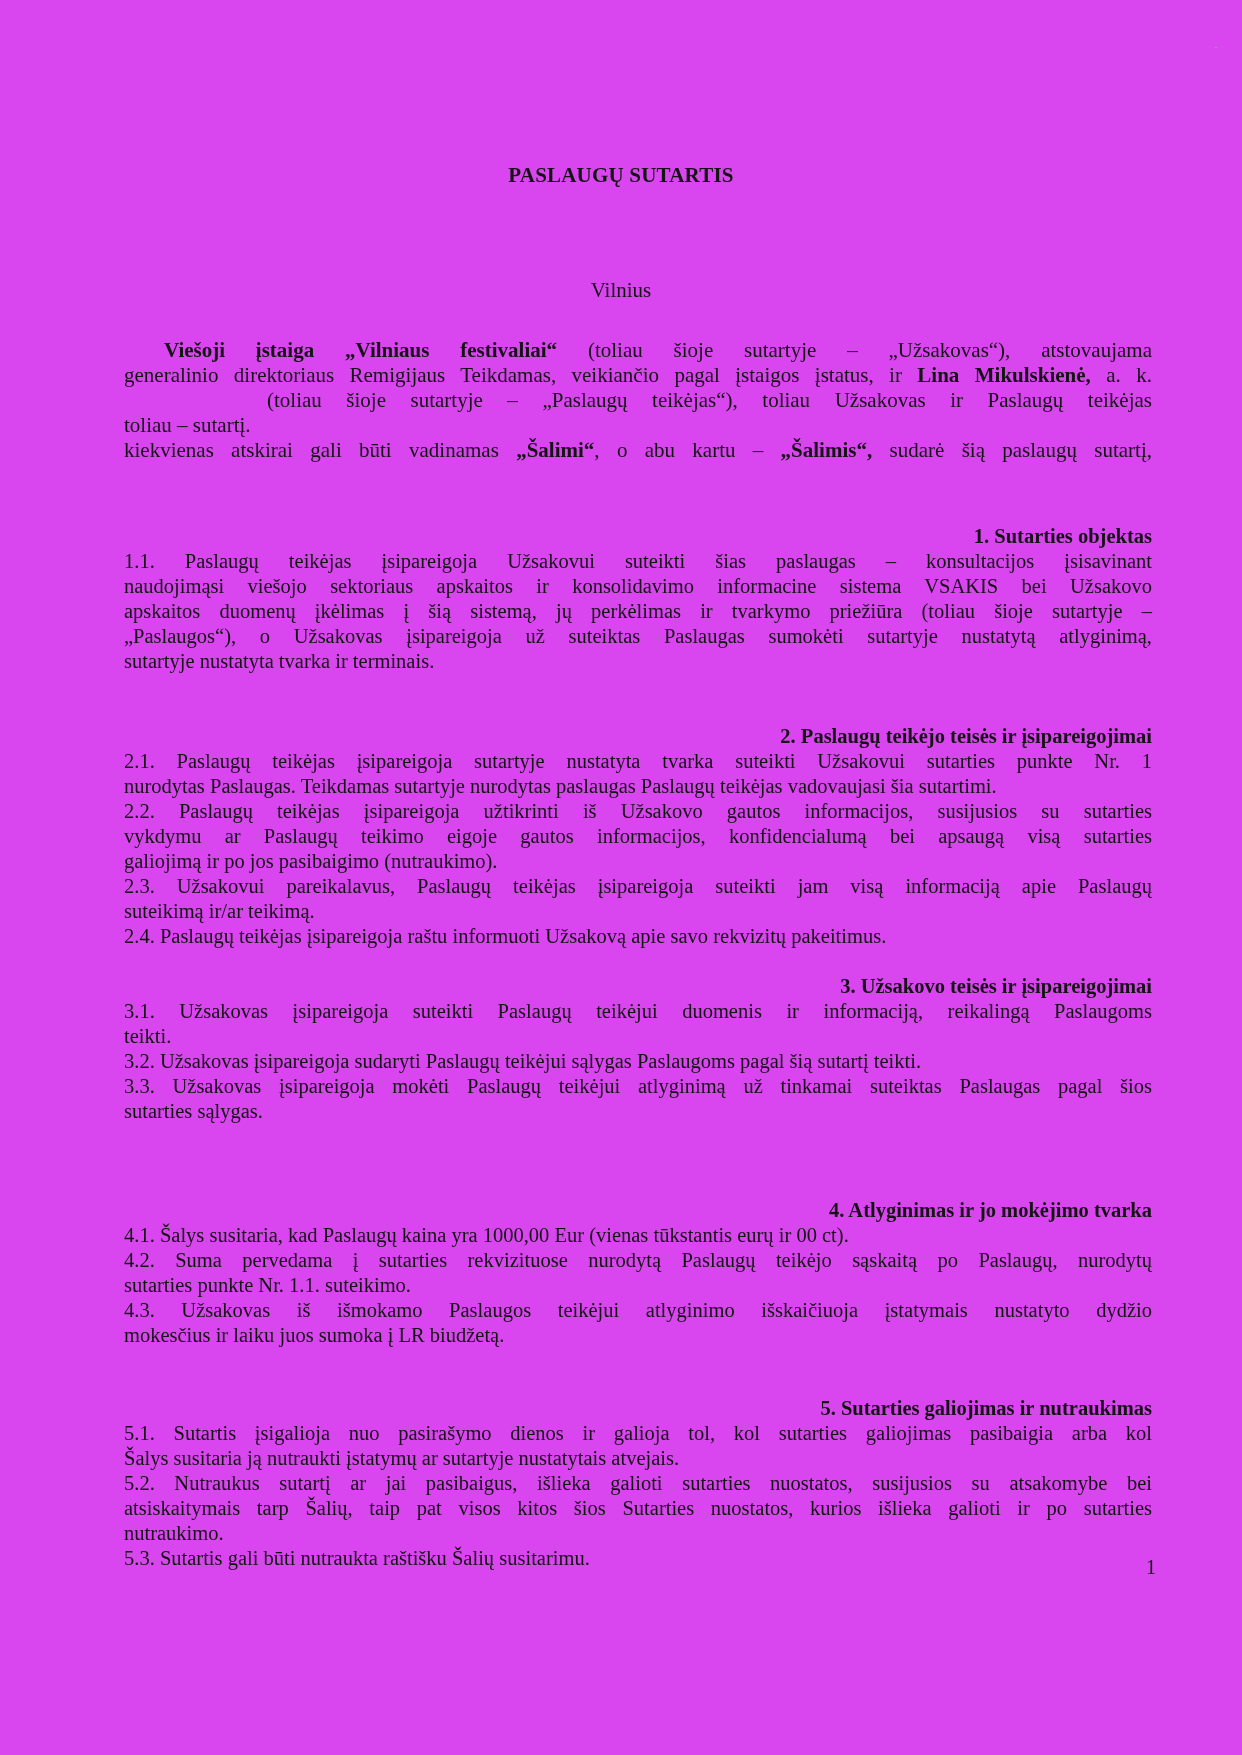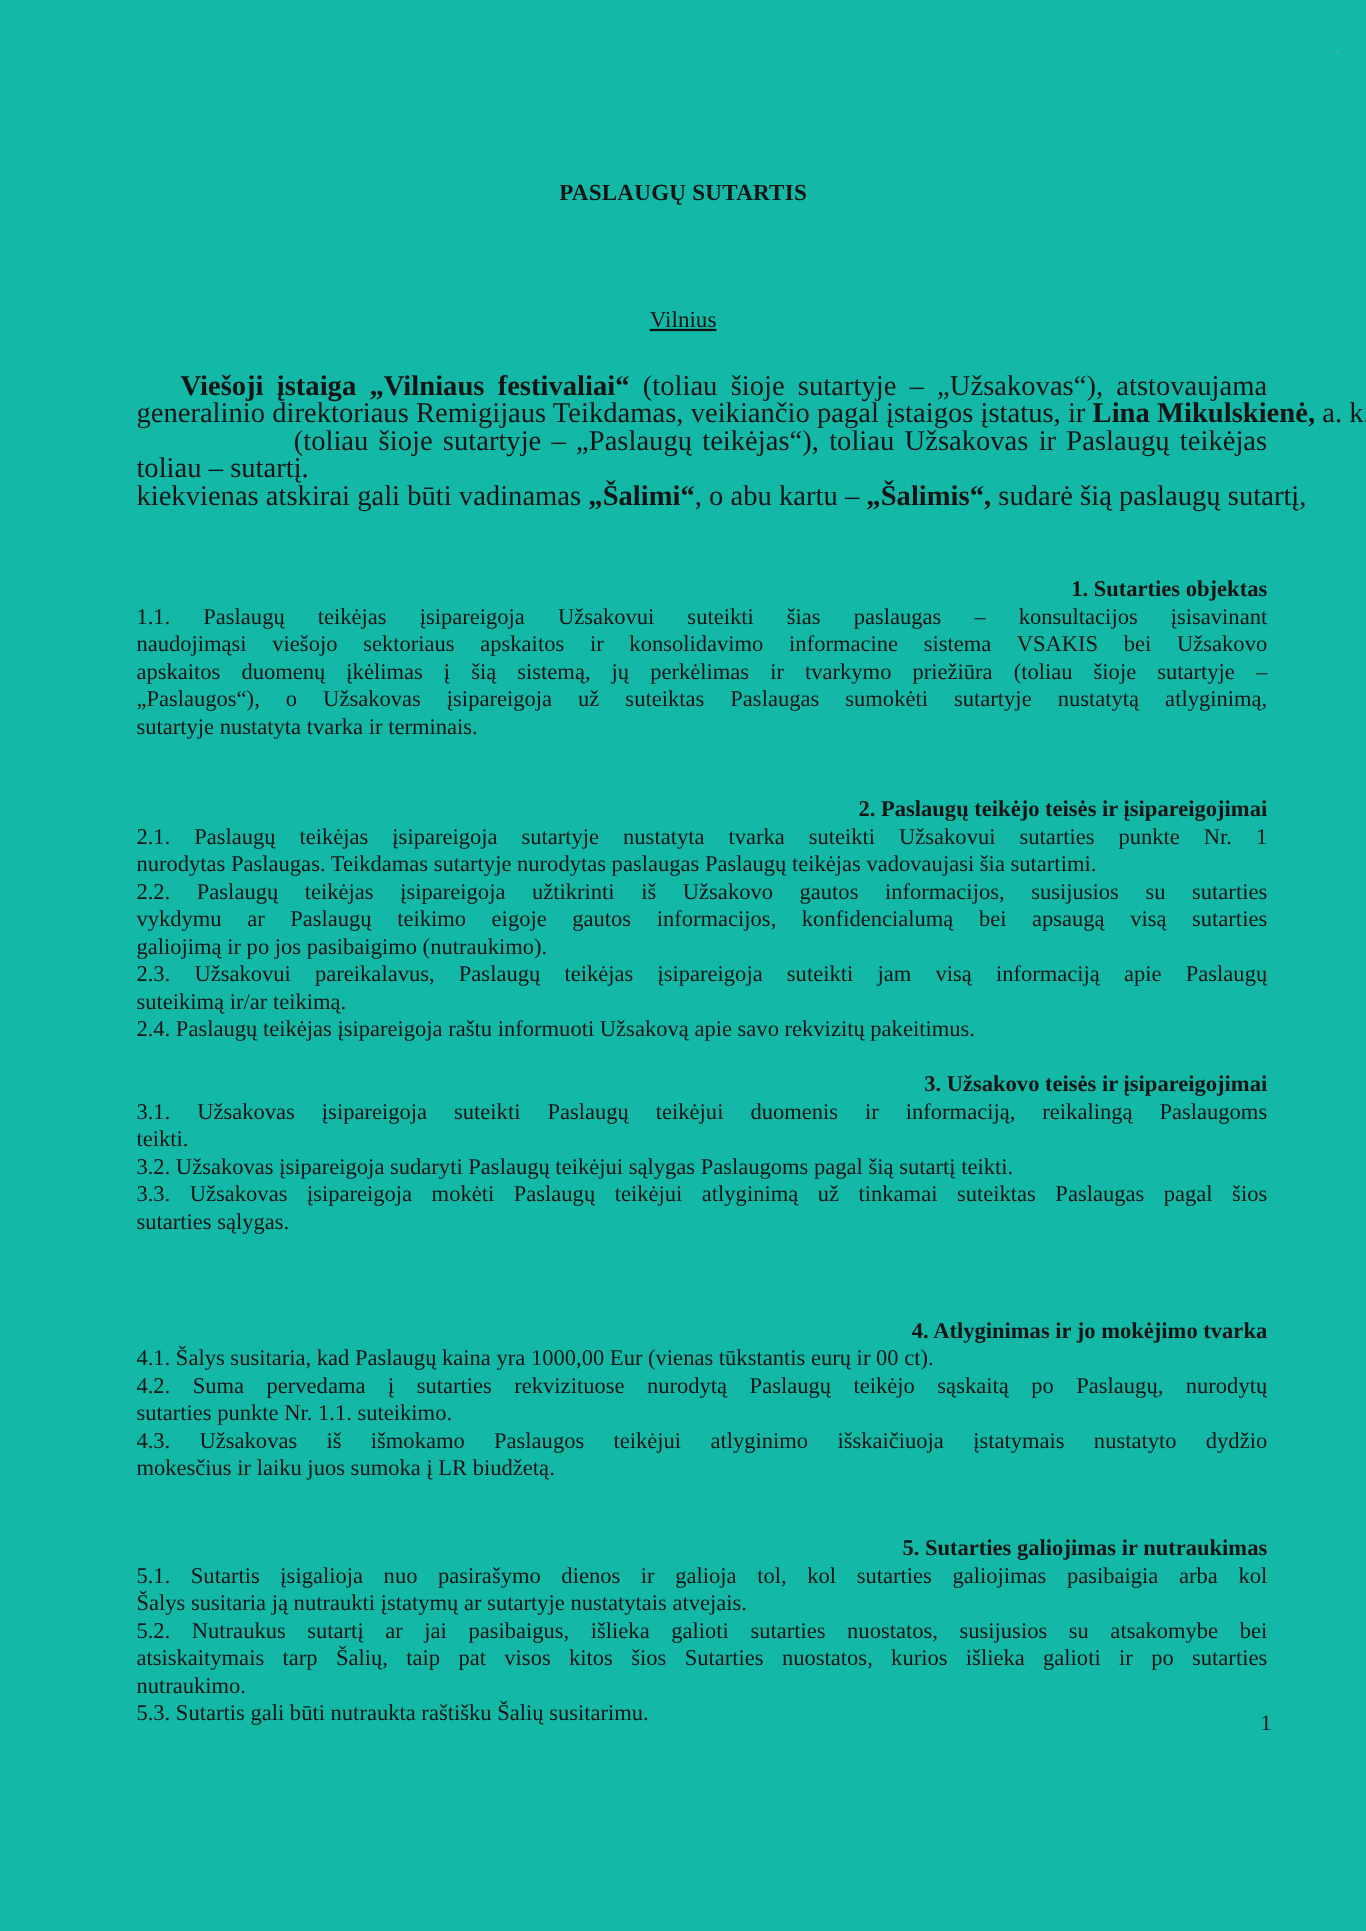--- a/index.html
+++ b/index.html
@@ -1,36 +1,35 @@
 <!DOCTYPE html>
 <html><head>
 <meta charset="utf-8">
 <style>
   html, body { margin: 0; padding: 0; background: #ffffff; }
   body {
     width: 1242px; height: 1755px; position: relative; overflow: hidden;
     font-family: "Liberation Serif", "DejaVu Serif", serif;
     color: #141414;
   }
-  .page { position: absolute; left: 0; top: 0; width: 1242px; height: 1755px; background: #14b8a6; }
+  .page { position: absolute; left: 0; top: 0; width: 1242px; height: 1755px; background: #d946ef; }
   .title {
     position: absolute; top: 163px; left: 0; width: 1242px; text-align: center;
     font-weight: bold; font-size: 21px; letter-spacing: 0.2px;
   }
   .dateline {
     position: absolute; top: 222px; left: 0; width: 1242px; text-align: center;
     font-size: 21px;
   }
   .city {
     position: absolute; top: 278px; left: 0; width: 1242px; text-align: center;
     font-size: 21px;
-    text-decoration: underline;
   }
   .body {
-    position: absolute; left: 124px; width: 1028px; font-size: 26px; line-height: 25px;
+    position: absolute; left: 124px; width: 1028px; font-size: 21px; line-height: 25px;
   }
   .ln { display: block; white-space: nowrap; text-align: justify; text-align-last: justify; height: 25px; }
   .ln.last { text-align-last: left; }
   .ln b { font-weight: bold; }
   .sec { position: absolute; left: 124px; width: 1028px; font-size: 20.5px; line-height: 25px; }
   .sec h2 { margin: 0; font-size: 20.5px; font-weight: bold; height: 25px; line-height: 25px; text-align: right; }
   .pgnum { position: absolute; top: 1556px; left: 1146px; font-size: 20px; }
   .scan-dot { position: absolute; left: 1215px; top: 47px; width: 2px; height: 1px; background: #999; }
 </style>
 </head>

